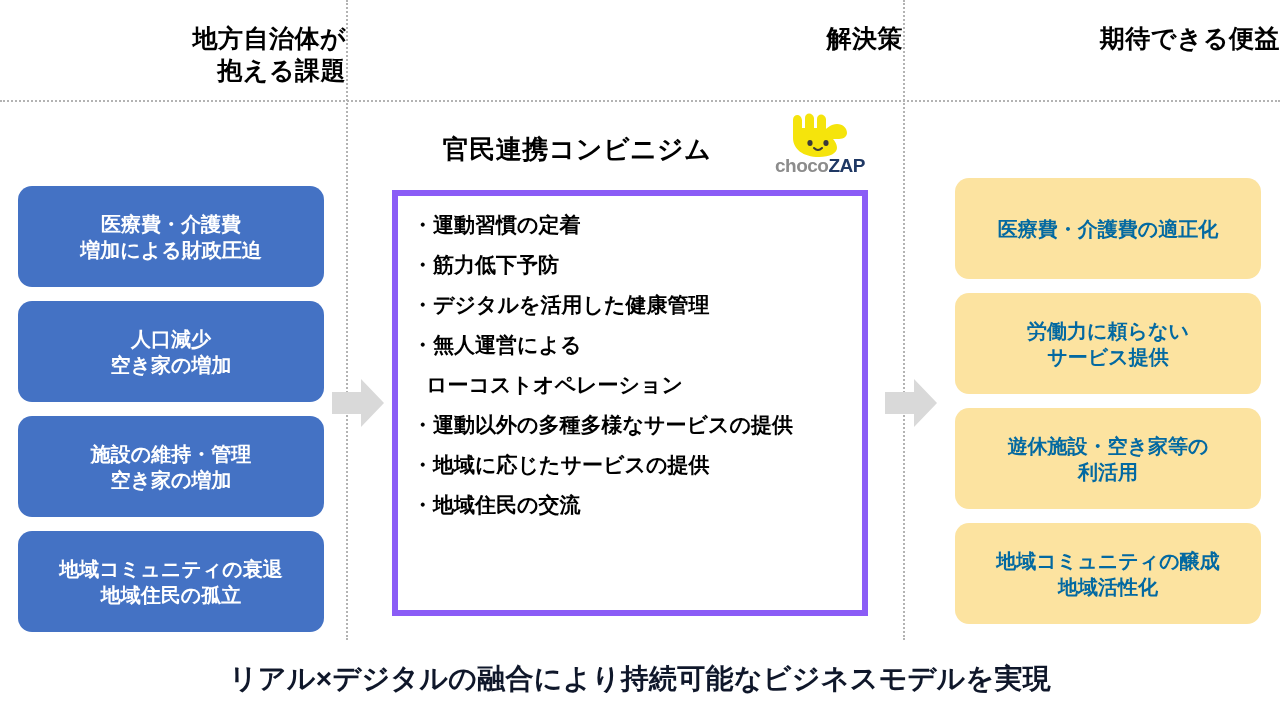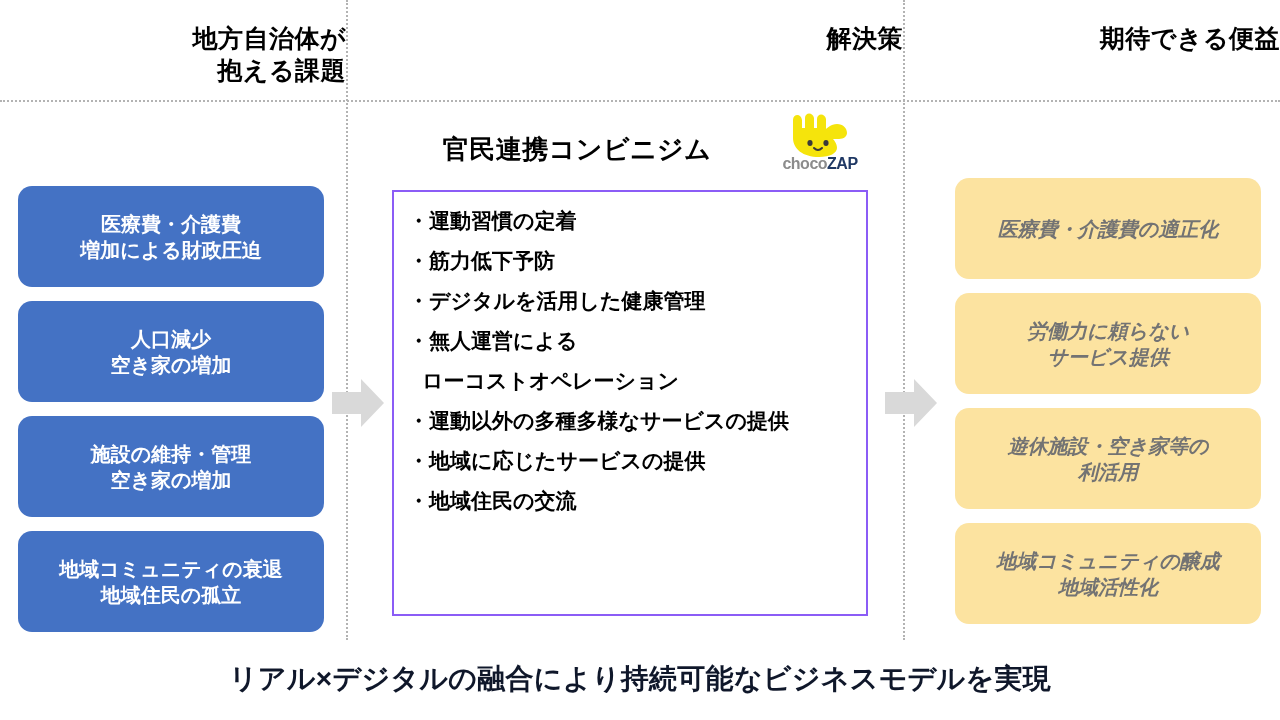--- a/index.html
+++ b/index.html
@@ -108,35 +108,35 @@
     position: relative;
     width: 110px;
     height: 46px;
   }
   .logo-wordmark {
     position: absolute;
     left: 0;
     top: 44px;
     width: 110px;
     text-align: center;
-    font-size: 16px;
+    font-size: 19px;
     font-weight: bold;
     letter-spacing: -0.5px;
     line-height: 1;
   }
   .logo-choco { color: #8c8c8c; }
   .logo-zap   { color: #1f3864; }
 
   .solution-box {
     position: absolute;
     left: 392px;
     top: 190px;
     width: 476px;
     height: 426px;
-    border: 2px solid #8b5cf6;
+    border: 6px solid #8b5cf6;
     background: #ffffff;
     box-sizing: border-box;
     padding: 18px 14px 10px 14px;
   }
   .bullet-list {
     margin: 0;
     padding: 0;
     list-style: none;
   }
   .bullet-item {
@@ -156,31 +156,30 @@
     left: 955px;
     top: 178px;
     width: 306px;
   }
   .benefit-box {
     width: 306px;
     height: 101px;
     margin-bottom: 14px;
     background: #FCE3A0;
     border-radius: 14px;
-    color: #737373;
+    color: #0369a1;
     font-weight: bold;
     font-size: 20px;
     line-height: 1.3;
     display: flex;
     align-items: center;
     justify-content: center;
     text-align: center;
     box-sizing: border-box;
     padding: 0 6px;
-    font-style: italic;
   }
 
   
   .footer {
     position: absolute;
     left: 0;
     top: 660px;
     width: 1280px;
     text-align: center;
     font-weight: bold;

